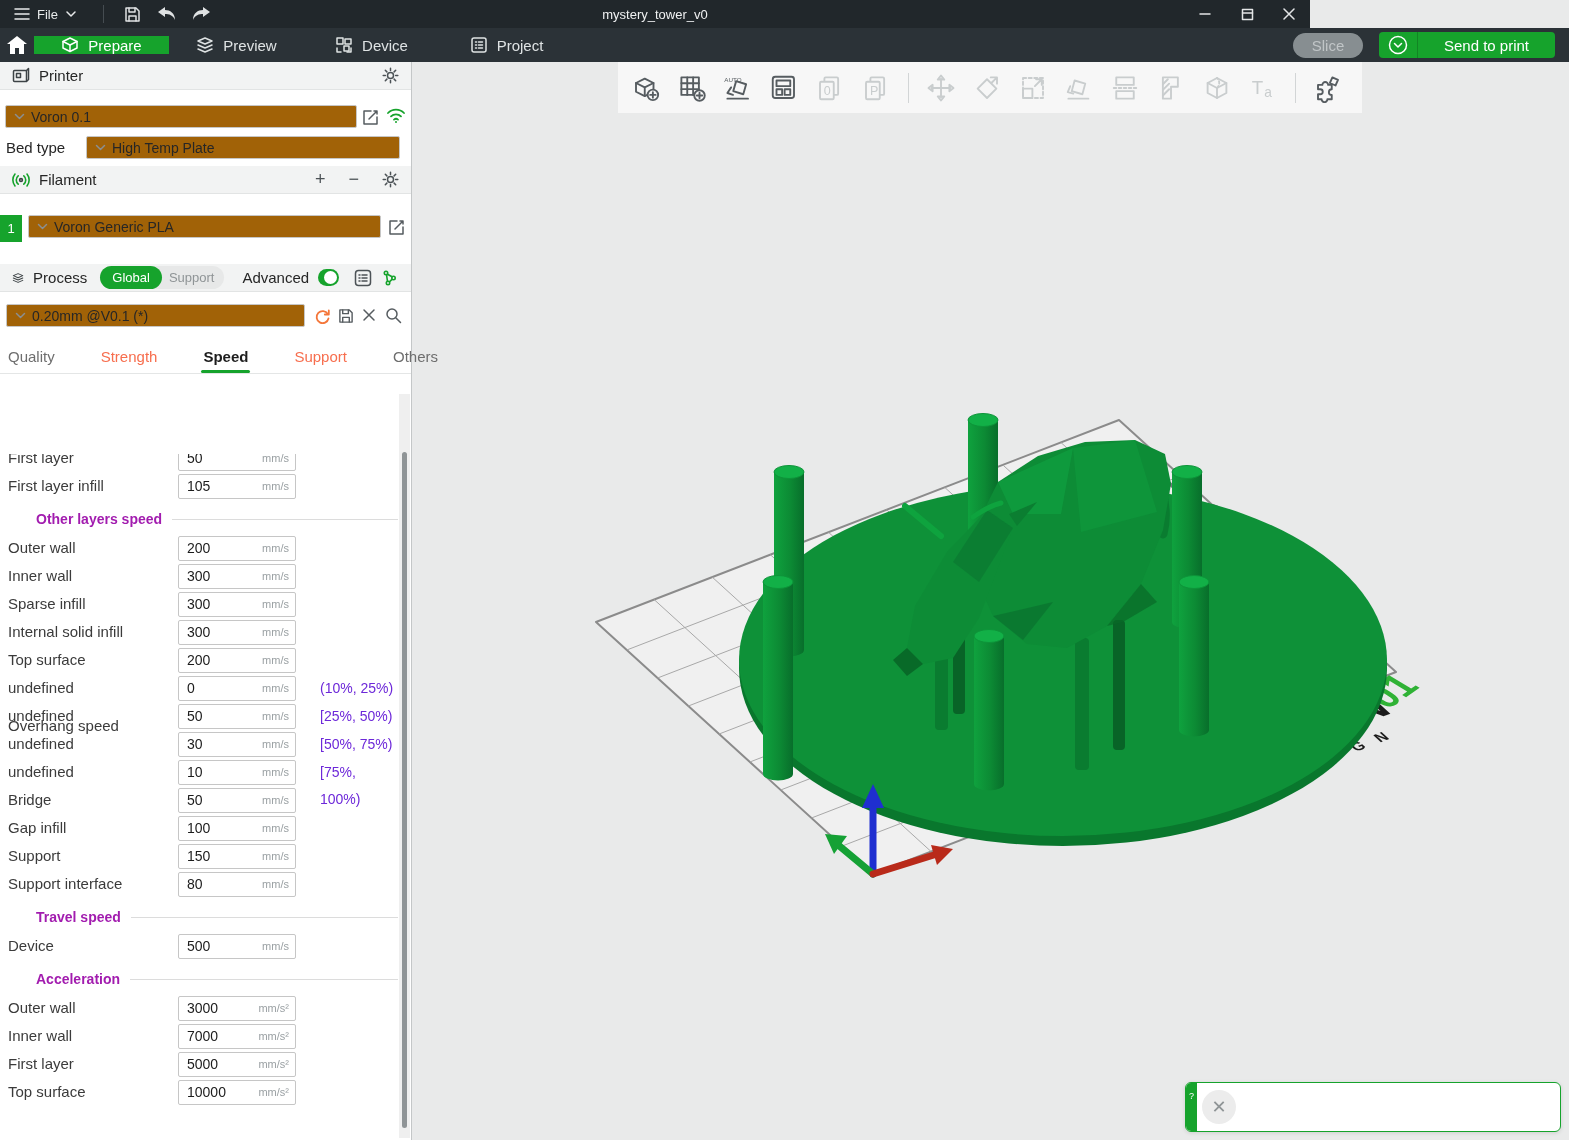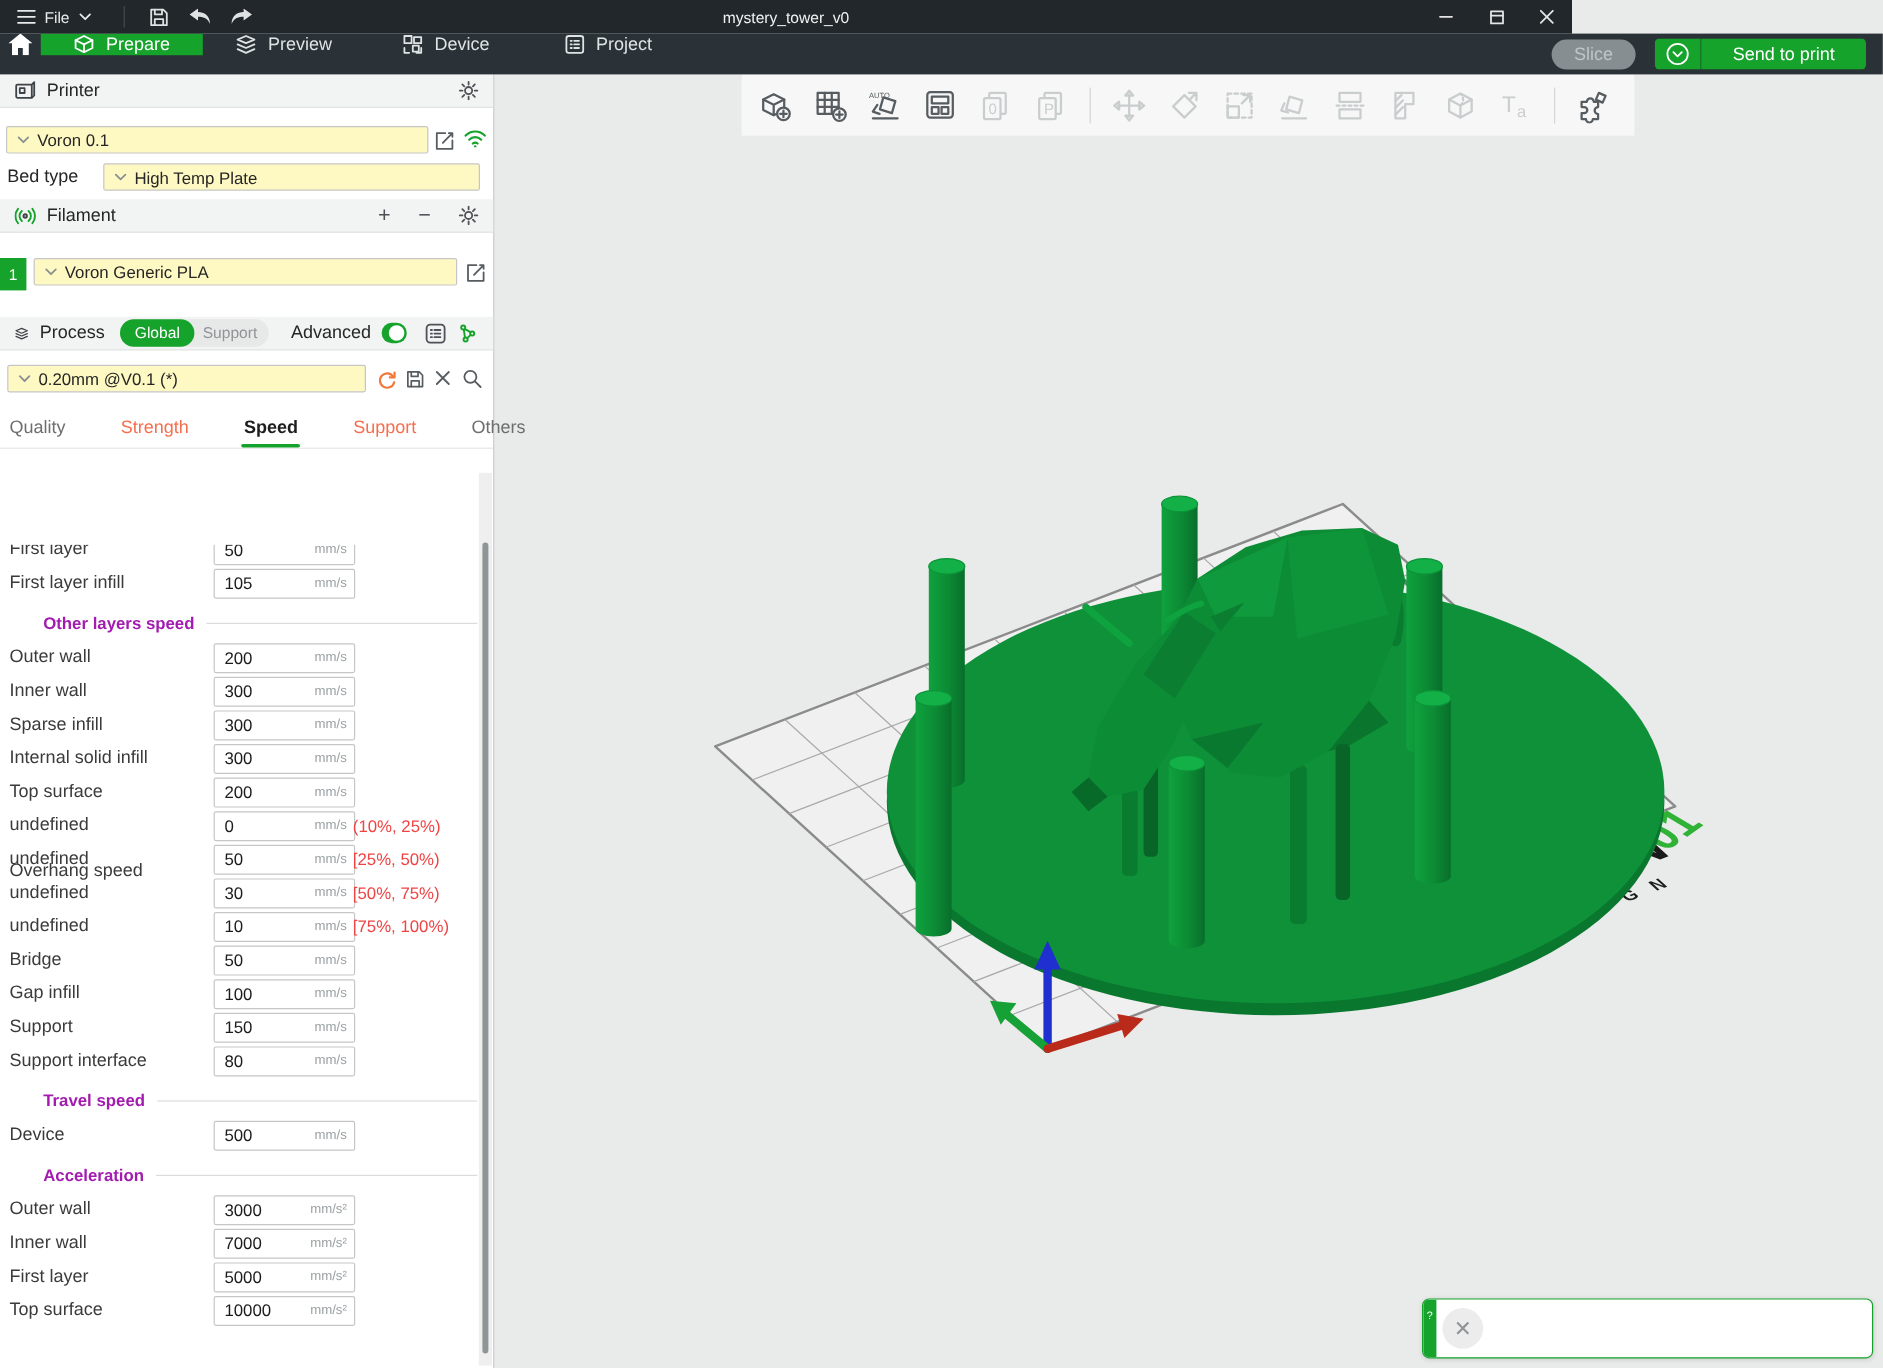--- a/index.html
+++ b/index.html
@@ -13,42 +13,42 @@
               color:#e8eaeb; display:flex; align-items:center; font-size:13px; z-index:30; }
   .file-menu { display:flex; align-items:center; gap:7px; padding:0 14px; height:28px; cursor:default; }
   .tb-sep { width:1px; height:18px; background:#454c51; margin:0 12px; }
   .tb-btn { width:34px; height:28px; display:flex; align-items:center; justify-content:center; color:#dfe2e3; }
   .tb-title { position:absolute; left:0; right:0; text-align:center; font-size:13px; color:#f0f1f2; pointer-events:none; }
   .tb-right { position:absolute; right:0; top:0; display:flex; }
   .win-btn { width:42px; height:28px; display:flex; align-items:center; justify-content:center; color:#e3e5e6; }
 
   
   .tabbar { position:absolute; left:0; top:28px; width:1569px; height:34px; background:#2b3237;
-            display:flex; align-items:flex-start; z-index:29; }
+            display:flex; align-items:center; z-index:29; }
   .home-btn { width:34px; display:flex; align-items:center; justify-content:center; color:#fff; }
   .tabs { display:flex; }
   .tab { width:135px; display:flex; align-items:center; justify-content:center; gap:9px;
          color:#dfe3e4; font-size:15px; }
   .tab.active { background:#16a32c; color:#fff; }
   .tab-actions { position:absolute; right:14px; top:4px; height:26px; display:flex; gap:16px; align-items:center; }
   .slice-btn { width:70px; height:25px; border-radius:13px; background:#878e91; color:#c0c5c7;
                font-size:15px; display:flex; align-items:center; justify-content:center; }
   .send-group { display:flex; height:26px; border-radius:4px; overflow:hidden; }
   .send-chevron { width:38px; background:#16a32c; display:flex; align-items:center; justify-content:center; }
   .send-btn { width:138px; background:#16a32c; border-left:1px solid rgba(0,0,0,.18); color:#fff;
               font-size:15px; display:flex; align-items:center; justify-content:center; }
 
   
   .sidebar { position:absolute; left:0; top:62px; width:412px; height:1078px; background:#fff;
              border-right:1px solid #c4c7c8; z-index:20; }
   .sec-header { height:28px; background:#f2f3f3; border-bottom:1px solid #e2e4e4; display:flex;
                 align-items:center; padding:0 12px; gap:9px; font-size:15px; color:#262626; }
   .sec-header .grow { flex:1; }
   .hdr-btn { color:#4c5256; display:flex; align-items:center; }
-  .combo { height:23px; border:1px solid #c6c6c6; border-radius:2px; background:#fef9c3; display:flex;
+  .combo { height:23px; border:1px solid #c6c6c6; border-radius:2px; background:#a16207; display:flex;
            align-items:center; gap:6px; padding:0 8px; font-size:14px; color:#262626; }
   .combo .chev { color:#8a8f92; }
   .row { display:flex; align-items:center; }
   .icon-sq { color:#565c60; display:flex; align-items:center; }
   .badge1 { width:22px; height:27px; background:#16a32c; color:#fff; font-size:13px;
             display:flex; align-items:center; justify-content:center; }
   .pillwrap { background:#e7e8e8; border-radius:12px; display:flex; align-items:center; height:23px; padding-right:10px; }
   .pill-on { background:#16a32c; color:#fff; border-radius:12px; height:23px; padding:0 12px;
              display:flex; align-items:center; font-size:13px; }
   .pill-off { color:#8f9496; font-size:13px; padding-left:7px; }
@@ -67,21 +67,21 @@
   .settings-inner { margin-top:-9px; }
   .s-hrow { display:flex; align-items:center; margin:6px 0 4px 0; height:24px; }
   .s-hrow b { font-size:14px; color:#a21caf;padding-left:36px; }
   .s-hrow .hline { flex:1; height:1px; background:#dcdcdc; margin-left:10px; }
   .f-row { position:relative; height:28px; }
   .f-label { position:absolute; left:8px; top:0; line-height:26px; font-size:15px; color:#3b3b3b; }
   .f-input { position:absolute; left:178px; top:1px; width:118px; height:25px; border:1px solid #c6c6c6;
              border-radius:2px; background:#fff; font-size:14px; color:#1c1c1c; line-height:23px;
              padding-left:8px; }
   .f-unit { position:absolute; right:6px; top:0; line-height:23px; font-size:11px; color:#9aa0a3; }
-  .f-range { position:absolute; left:294px; top:0; line-height:27px; font-size:14px; color:#ef4444;text-align:right; }
+  .f-range { position:absolute; left:320px; top:0; line-height:27px; font-size:14px; color:#6d28d9; }
   .chk-row { position:relative; height:46px; }
   .chk-label { position:absolute; left:8px; top:2px; width:130px; font-size:15px; color:#3b3b3b; line-height:19px; }
   .checkbox { position:absolute; left:178px; top:6px; width:17px; height:17px; background:#16a32c;
               border-radius:3px; display:flex; align-items:center; justify-content:center; }
   .multi { position:relative; }
   .multi-label { position:absolute; left:8px; font-size:15px; color:#3b3b3b; }
   .scroll-track { position:absolute; right:1px; top:332px; bottom:2px; width:11px; background:#efefef; }
   .scroll-thumb { position:absolute; left:3px; top:58px; width:5px; height:676px; background:#8f9496; border-radius:3px; }
 
   

